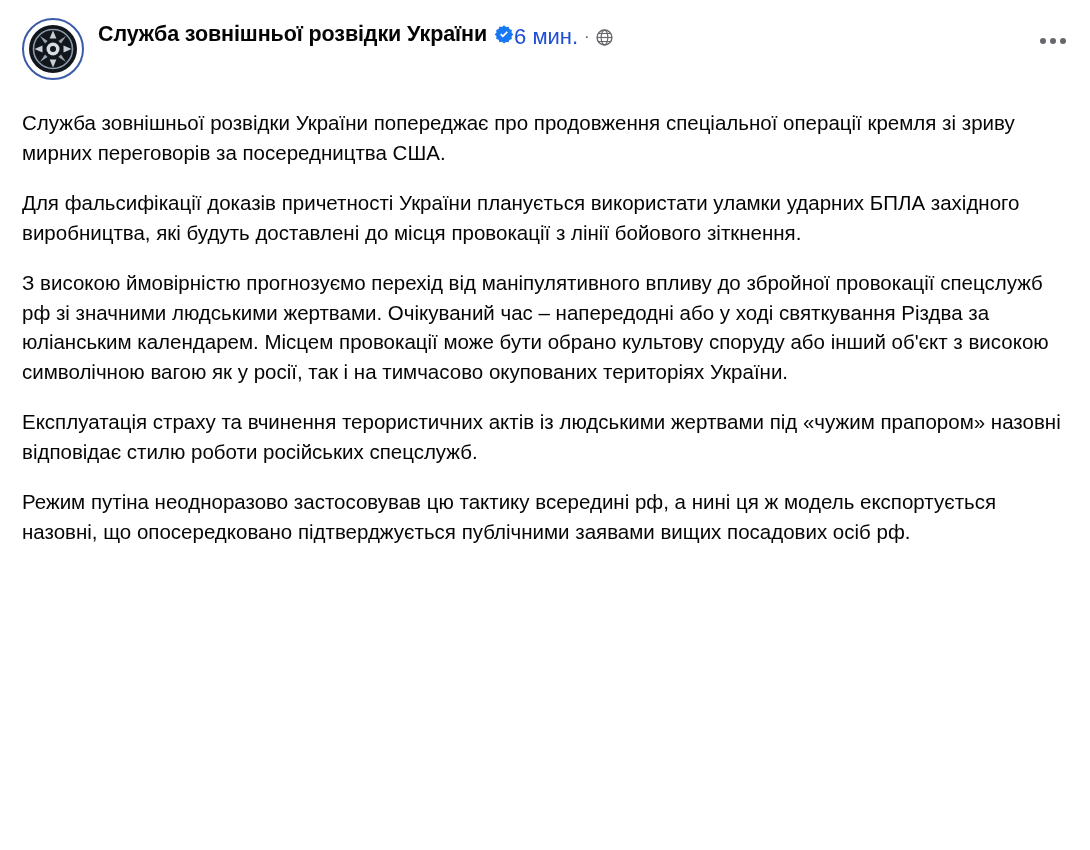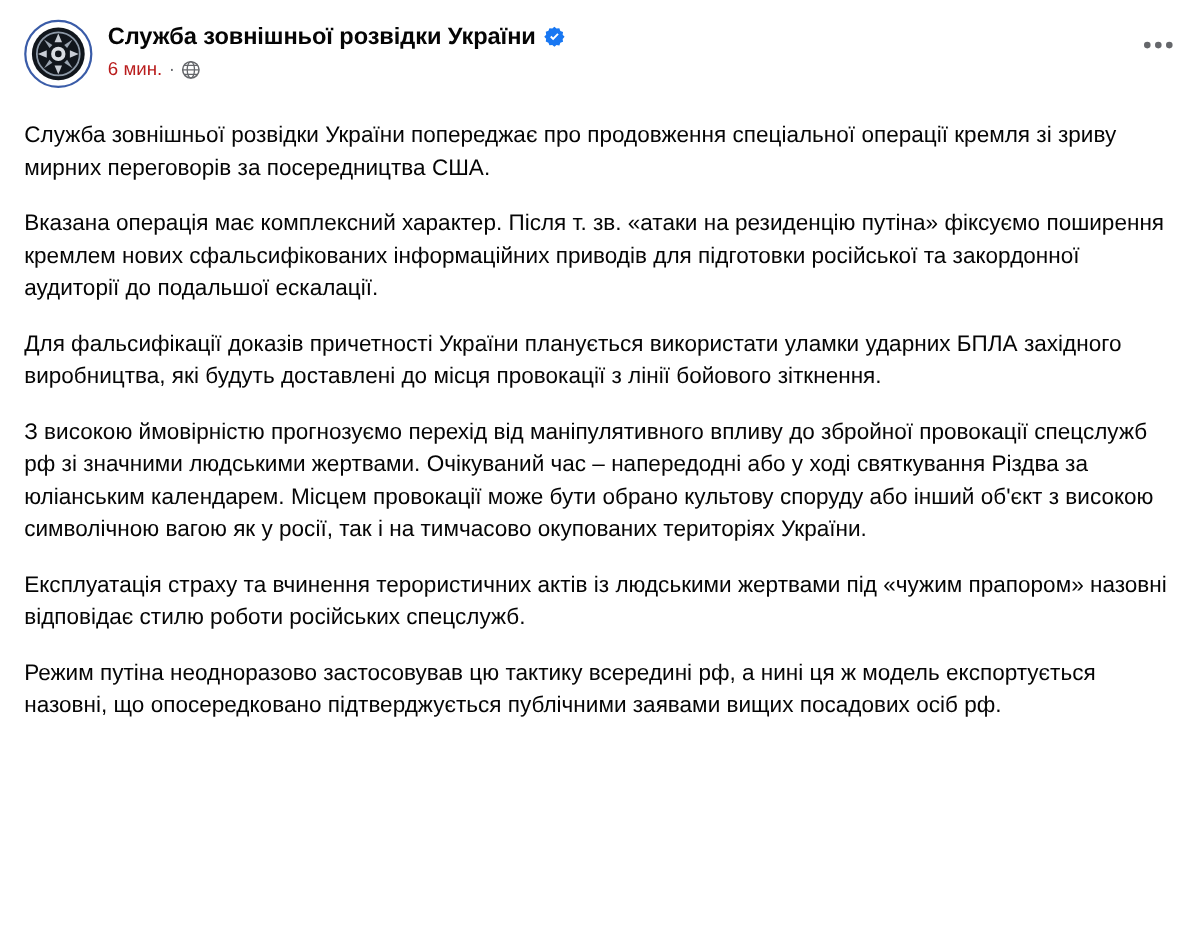--- a/index.html
+++ b/index.html
@@ -36,21 +36,21 @@
     box-sizing: border-box;
     display: flex;
     align-items: center;
     justify-content: center;
     flex: none;
     margin-top: 2px;
   }
   .avatar svg { display: block; }
   .header-text {
     display: flex;
-    flex-direction: column;
+    flex-direction: row;
     justify-content: flex-start;
     padding-top: 4px;
     min-width: 0;
   }
   .name-row {
     display: flex;
     align-items: center;
     gap: 7px;
   }
   .page-name {
@@ -67,22 +67,22 @@
     flex: none;
     display: block;
   }
   .meta-row {
     display: flex;
     align-items: center;
     gap: 6px;
     margin-top: 7px;
   }
   .timestamp {
-    font-size: 17px;
-    color: #b91c1c;
+    font-size: 22px;
+    color: #1d4ed8;
     line-height: 20px;
   }
   .meta-dot {
     font-size: 17px;
     color: #65676b;
     line-height: 20px;
   }
   .globe-icon {
     width: 17px;
     height: 17px;
@@ -174,20 +174,19 @@
   </div>
 
   <div class="menu-dots">
     <span></span>
     <span></span>
     <span></span>
   </div>
 
   <div class="post-body">
     <p>Служба зовнішньої розвідки України попереджає про продовження спеціальної операції кремля зі зриву мирних переговорів за посередництва США.</p>
-    <p>Вказана операція має комплексний характер. Після т. зв. «атаки на резиденцію путіна» фіксуємо поширення кремлем нових сфальсифікованих інформаційних приводів для підготовки російської та закордонної аудиторії до подальшої ескалації.</p>
     <p>Для фальсифікації доказів причетності України планується використати уламки ударних БПЛА західного виробництва, які будуть доставлені до місця провокації з лінії бойового зіткнення.</p>
     <p>З високою ймовірністю прогнозуємо перехід від маніпулятивного впливу до збройної провокації спецслужб рф зі значними людськими жертвами. Очікуваний час – напередодні або у ході святкування Різдва за юліанським календарем. Місцем провокації може бути обрано культову споруду або інший об'єкт з високою символічною вагою як у росії, так і на тимчасово окупованих територіях України.</p>
     <p>Експлуатація страху та вчинення терористичних актів із людськими жертвами під «чужим прапором» назовні відповідає стилю роботи російських спецслужб.</p>
     <p>Режим путіна неодноразово застосовував цю тактику всередині рф, а нині ця ж модель експортується назовні, що опосередковано підтверджується публічними заявами вищих посадових осіб рф.</p>
   </div>
 
 </div>
 
 </body></html>

